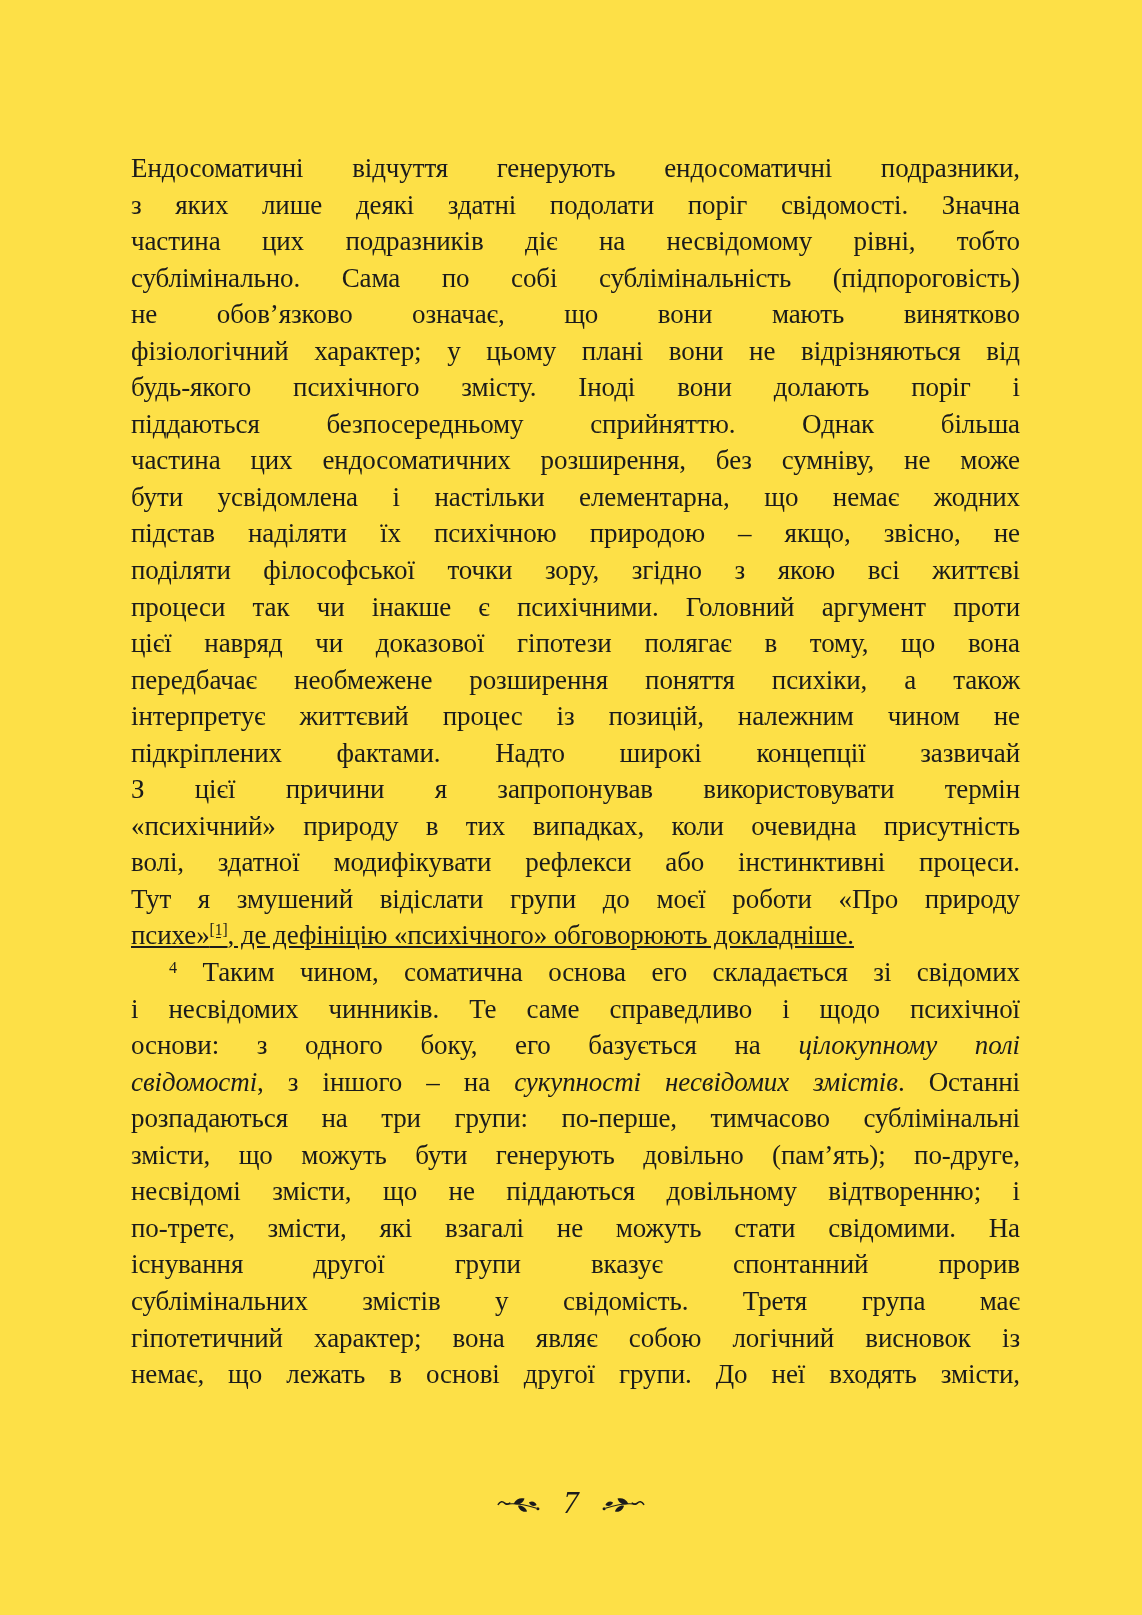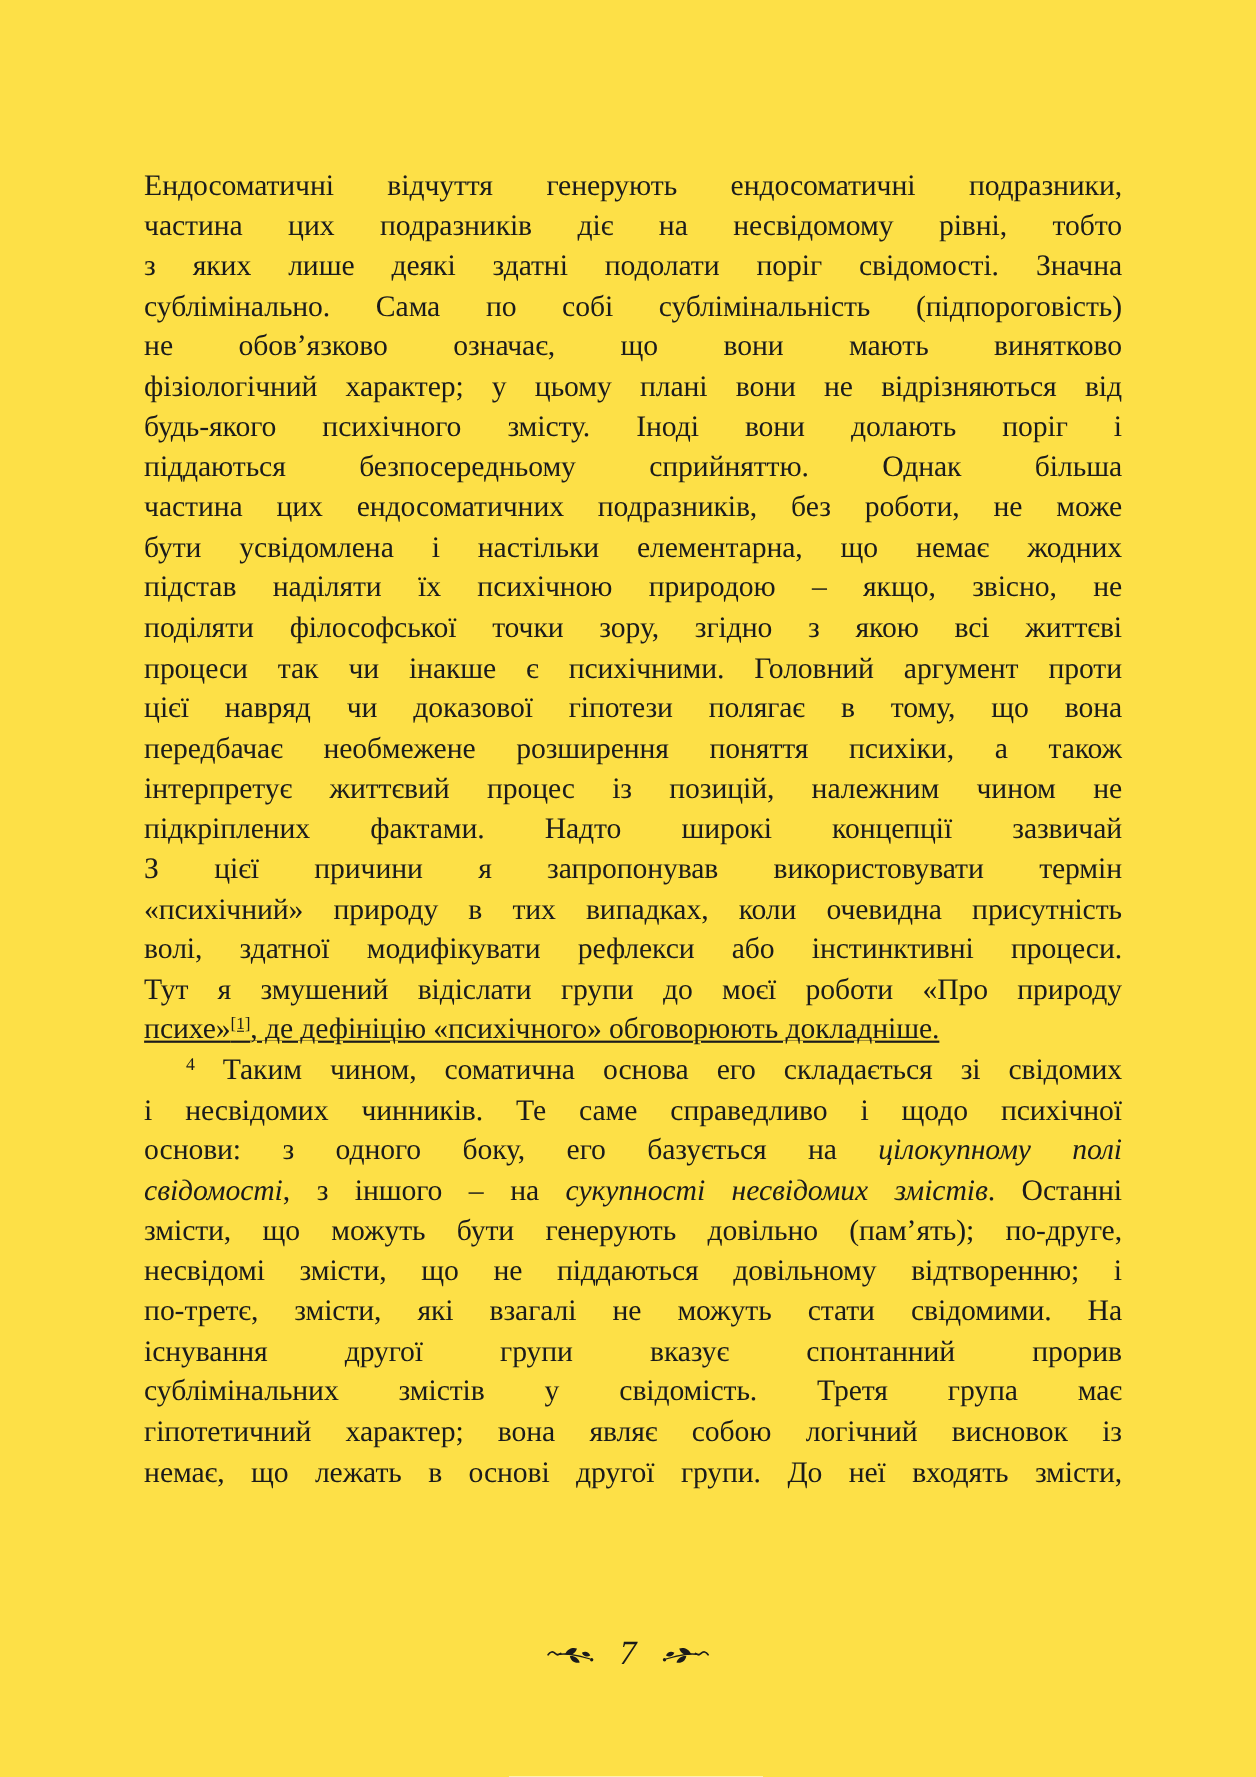--- a/index.html
+++ b/index.html
@@ -66,47 +66,48 @@
   .ornament.mirrored { transform: scaleX(-1); }
 </style>
 </head>
 <body>
 
 <div class="page">
 
   <div class="text-block">
       <div class="paragraph">
         <div class="line">Ендосоматичні відчуття генерують ендосоматичні подразники,</div>
+        <div class="line">з яких лише деякі здатні подолати поріг свідомості. Значна</div>
         <div class="line">частина цих подразників діє на несвідомому рівні, тобто</div>
-        <div class="line">з яких лише деякі здатні подолати поріг свідомості. Значна</div>
         <div class="line">сублімінально. Сама по собі сублімінальність (підпороговість)</div>
         <div class="line">не обов’язково означає, що вони мають винятково</div>
         <div class="line">фізіологічний характер; у цьому плані вони не відрізняються від</div>
         <div class="line">будь-якого психічного змісту. Іноді вони долають поріг і</div>
         <div class="line">піддаються безпосередньому сприйняттю. Однак більша</div>
-        <div class="line">частина цих ендосоматичних подразників, без роботи, не може</div>
+        <div class="line">частина цих ендосоматичних розширення, без сумніву, не може</div>
         <div class="line">бути усвідомлена і настільки елементарна, що немає жодних</div>
         <div class="line">підстав наділяти їх психічною природою – якщо, звісно, не</div>
         <div class="line">поділяти філософської точки зору, згідно з якою всі життєві</div>
         <div class="line">процеси так чи інакше є психічними. Головний аргумент проти</div>
         <div class="line">цієї навряд чи доказової гіпотези полягає в тому, що вона</div>
         <div class="line">передбачає необмежене розширення поняття психіки, а також</div>
         <div class="line">інтерпретує життєвий процес із позицій, належним чином не</div>
         <div class="line">підкріплених фактами. Надто широкі концепції зазвичай</div>
         <div class="line">З цієї причини я запропонував використовувати термін</div>
         <div class="line">«психічний» природу в тих випадках, коли очевидна присутність</div>
         <div class="line">волі, здатної модифікувати рефлекси або інстинктивні процеси.</div>
         <div class="line">Тут я змушений відіслати групи до моєї роботи «Про природу</div>
         <div class="line end">психе»<sup class="fnref">[1]</sup>, де дефініцію «психічного» обговорюють докладніше.</div>
       </div>
       <div class="paragraph">
         <div class="line indent"><sup class="pnum">4</sup> Таким чином, соматична основа его складається зі свідомих</div>
         <div class="line">і несвідомих чинників. Те саме справедливо і щодо психічної</div>
         <div class="line">основи: з одного боку, его базується на <i>цілокупному полі</i></div>
         <div class="line"><i>свідомості</i>, з іншого – на <i>сукупності несвідомих змістів</i>. Останні</div>
+        <div class="line">розпадаються на три групи: по-перше, тимчасово сублімінальні</div>
         <div class="line">змісти, що можуть бути генерують довільно (пам’ять); по-друге,</div>
         <div class="line">несвідомі змісти, що не піддаються довільному відтворенню; і</div>
         <div class="line">по-третє, змісти, які взагалі не можуть стати свідомими. На</div>
         <div class="line">існування другої групи вказує спонтанний прорив</div>
         <div class="line">сублімінальних змістів у свідомість. Третя група має</div>
         <div class="line">гіпотетичний характер; вона являє собою логічний висновок із</div>
         <div class="line">немає, що лежать в основі другої групи. До неї входять змісти,</div>
       </div>
     </div>
 

